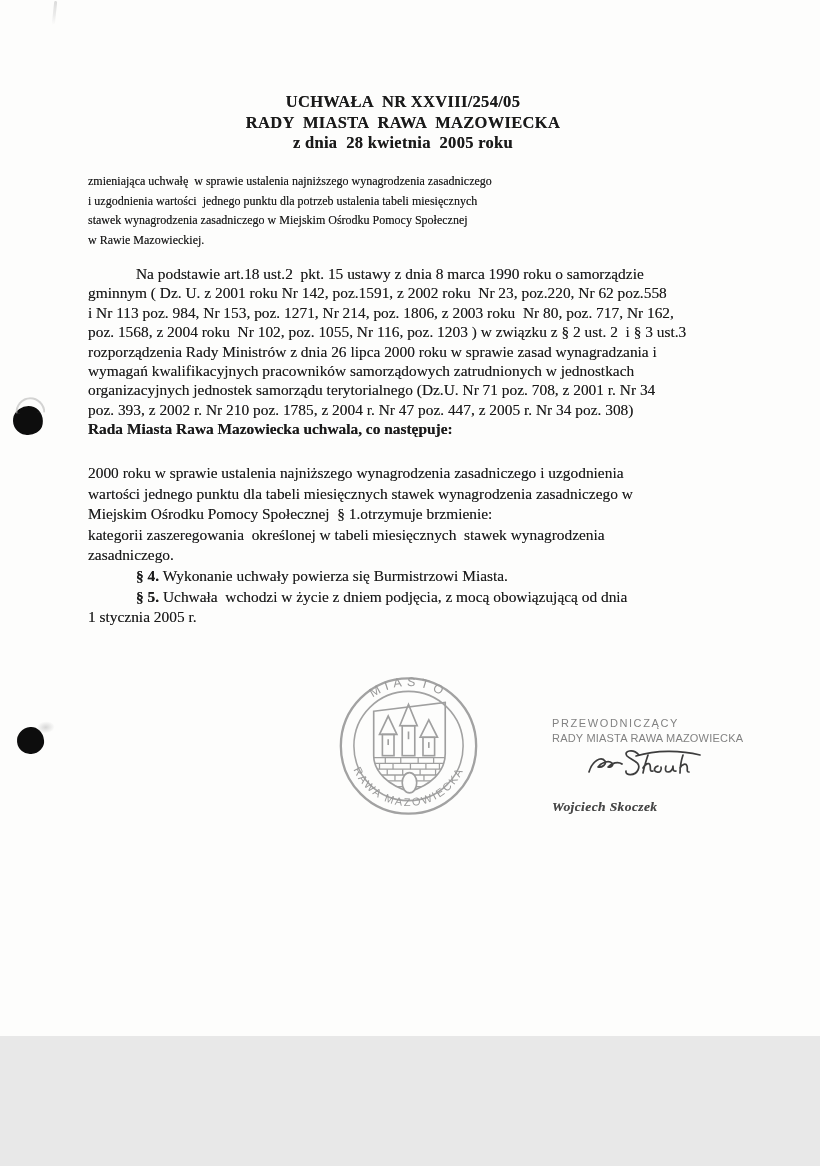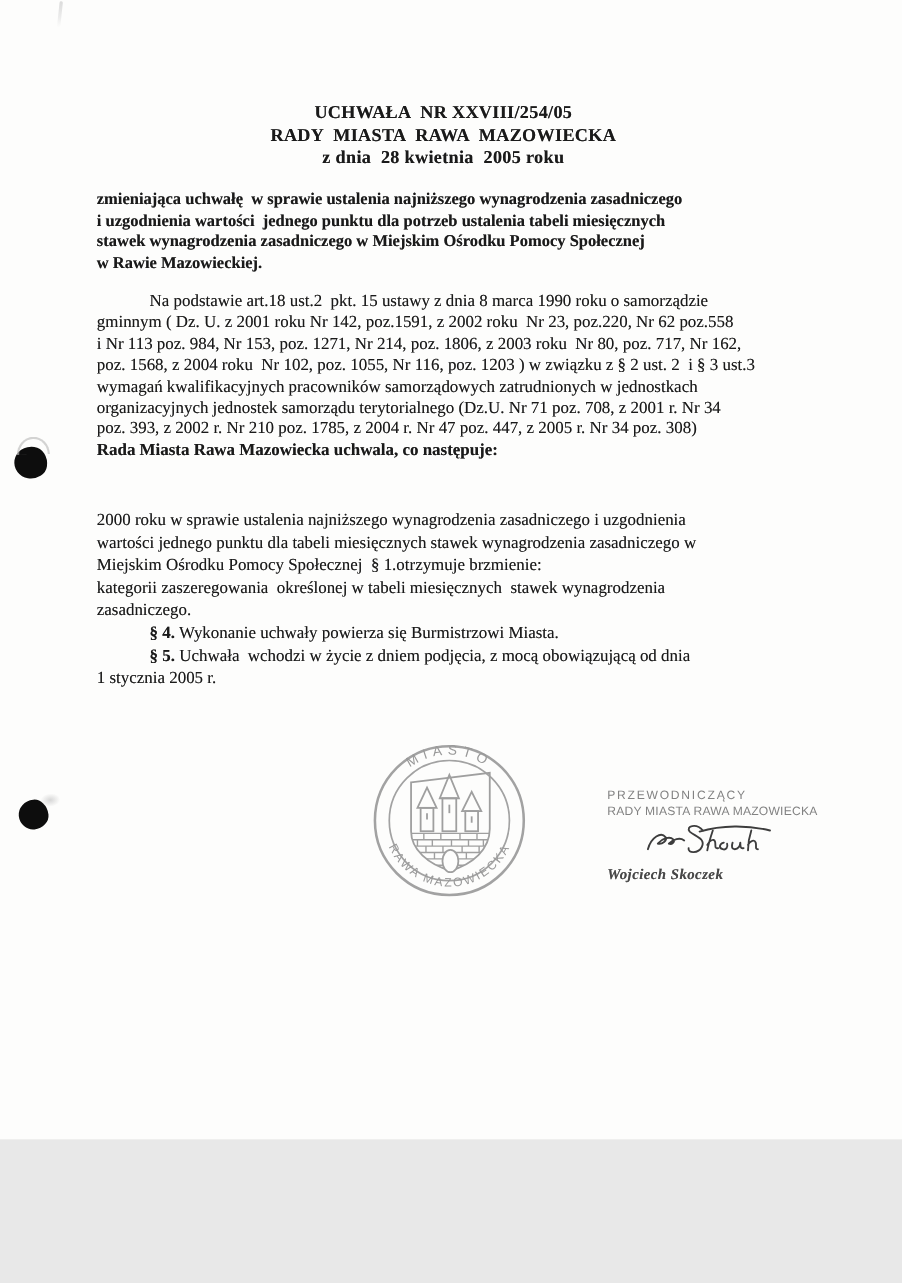--- a/index.html
+++ b/index.html
@@ -17,21 +17,21 @@
   .title-block {
     position:absolute; left:0; right:0; top:92px;
     text-align:center;
     transform:translateX(-7px);
     font-weight:700; font-size:16.5px; line-height:20.5px;
     letter-spacing:.3px;
     text-shadow:0 0 .5px rgba(10,10,10,.6);
   }
   .subject {
     position:absolute; left:88px; top:172px; width:690px;
-    font-weight:700; font-size:15px; line-height:19.7px;
+    font-weight:400; font-size:12px; line-height:19.7px;
     text-shadow:0 0 .5px rgba(10,10,10,.55);
   }
   .legal {
     position:absolute; left:88px; top:264px; width:700px;
     font-size:15.4px; line-height:19.4px;
     text-shadow:0 0 .4px rgba(10,10,10,.5);
   }
   .sections {
     position:absolute; left:88px; top:463px; width:700px;
     font-size:15.4px; line-height:20.6px;
@@ -47,21 +47,21 @@
     font-family:"Liberation Sans","DejaVu Sans",sans-serif;
     font-size:11px; letter-spacing:1.6px; color:#828282; line-height:15px;
   }
   .sig-title2 {
     font-family:"Liberation Sans","DejaVu Sans",sans-serif;
     font-size:11px; letter-spacing:.2px; color:#828282; line-height:15px;
   }
   .scribble { display:block; margin:1px auto 0 34px; }
   .sig-name {
     font-style:italic; font-weight:700; font-size:13.5px; color:#474747;
-    margin-top:4px; letter-spacing:.4px;
+    margin-top:16px; letter-spacing:.4px;
     text-shadow:0 0 .4px rgba(40,40,40,.5);
   }
   
   .hole {
     position:absolute; background:#0d0d0d;
     border-radius:54% 46% 52% 48% / 50% 55% 45% 50%;
   }
   .hole-1 { left:13px; top:406px; width:30px; height:29px; transform:rotate(8deg); }
   .hole-1::before {
     content:""; position:absolute; left:0px; top:-9px; width:26px; height:14px;
@@ -101,20 +101,21 @@
     <div class="line">i uzgodnienia wartości  jednego punktu dla potrzeb ustalenia tabeli miesięcznych</div>
     <div class="line">stawek wynagrodzenia zasadniczego w Miejskim Ośrodku Pomocy Społecznej</div>
     <div class="line">w Rawie Mazowieckiej.</div>
   </div>
 
   <div class="legal">
     <div class="line"><span class="ind"></span><span>Na podstawie art.18 ust.2  pkt. 15 ustawy z dnia 8 marca 1990 roku o samorządzie</span></div>
     <div class="line">gminnym ( Dz. U. z 2001 roku Nr 142, poz.1591, z 2002 roku  Nr 23, poz.220, Nr 62 poz.558</div>
     <div class="line">i Nr 113 poz. 984, Nr 153, poz. 1271, Nr 214, poz. 1806, z 2003 roku  Nr 80, poz. 717, Nr 162,</div>
     <div class="line">poz. 1568, z 2004 roku  Nr 102, poz. 1055, Nr 116, poz. 1203 ) w związku z § 2 ust. 2  i § 3 ust.3</div>
+    <div class="line">rozporządzenia Rady Ministrów z dnia 26 lipca 2000 roku w sprawie zasad wynagradzania i</div>
     <div class="line">wymagań kwalifikacyjnych pracowników samorządowych zatrudnionych w jednostkach</div>
     <div class="line">organizacyjnych jednostek samorządu terytorialnego (Dz.U. Nr 71 poz. 708, z 2001 r. Nr 34</div>
     <div class="line">poz. 393, z 2002 r. Nr 210 poz. 1785, z 2004 r. Nr 47 poz. 447, z 2005 r. Nr 34 poz. 308)</div>
     <div class="line bold">Rada Miasta Rawa Mazowiecka uchwala, co następuje:</div>
   </div>
 
   <div class="sections">
     <div class="line">2000 roku w sprawie ustalenia najniższego wynagrodzenia zasadniczego i uzgodnienia</div>
     <div class="line">wartości jednego punktu dla tabeli miesięcznych stawek wynagrodzenia zasadniczego w</div>
     <div class="line">Miejskim Ośrodku Pomocy Społecznej  § 1.otrzymuje brzmienie:</div>

